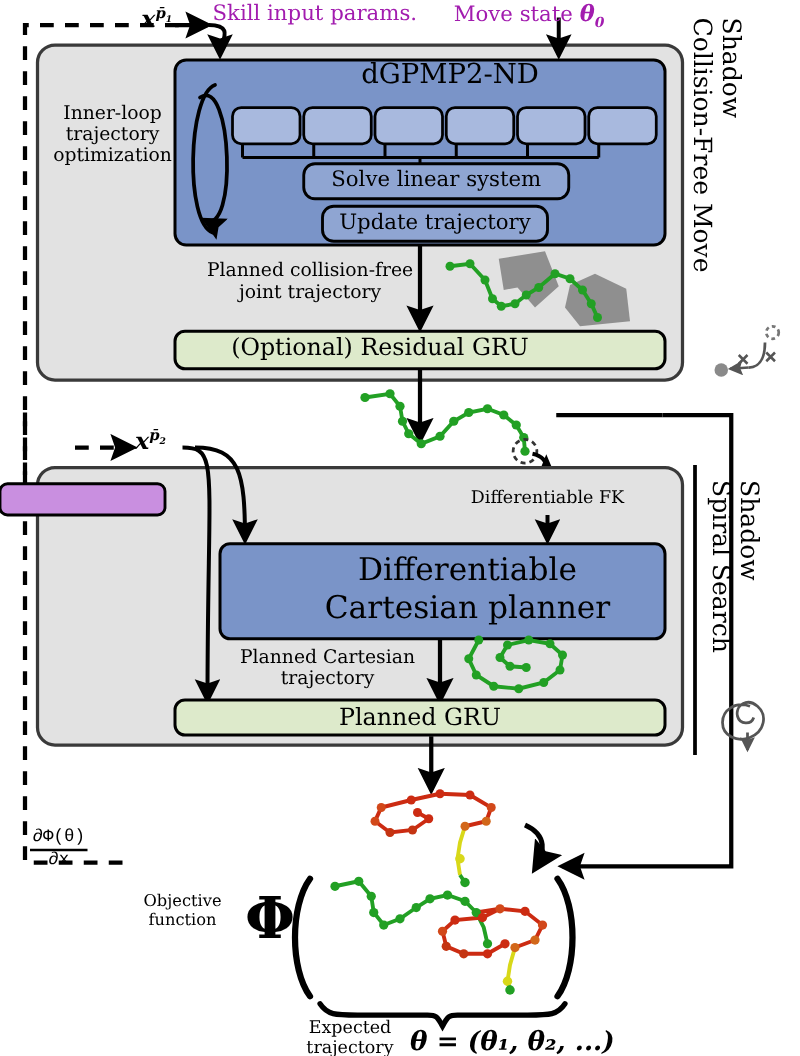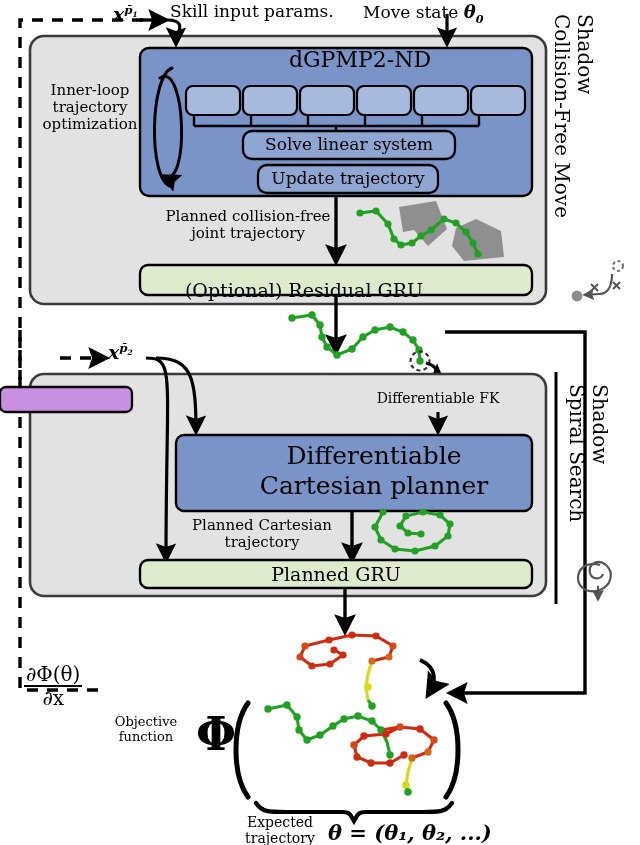--- a/index.html
+++ b/index.html
@@ -2,21 +2,21 @@
 <html><head>
 <meta charset="utf-8">
 <style>
   html,body{margin:0;padding:0;background:#ffffff;}
   body{width:640px;height:845px;position:relative;overflow:hidden;
        font-family:"DejaVu Serif","Liberation Serif",serif;color:#000;}
   #root{position:absolute;inset:0;}
   svg.layer{position:absolute;left:0;top:0;width:640px;height:845px;overflow:visible;}
   .txt{position:absolute;white-space:nowrap;line-height:1.12;}
   .ser{font-family:"DejaVu Serif","Liberation Serif",serif;}
-  .gray{color:#000000;}
+  .gray{color:#a21caf;}
   .ctr{text-align:center;}
   .rot{transform-origin:0 0;}
   .math-i{font-style:italic;font-weight:bold;}
   .frac{display:inline-block;text-align:center;}
   .frac .num{display:block;border-bottom:2px solid #000;padding:0 2px;}
   .frac .den{display:block;padding:0 2px;}
   sup.sm{font-size:.62em;}
   sub.sm{font-size:.62em;}
 </style>
 </head>
@@ -293,21 +293,21 @@
 
   <div class="txt ser ctr" style="left:243px;top:135px;width:212px;font-size:17px;">Solve linear system</div>
 
   <div class="txt ser ctr" style="left:258px;top:169px;width:180px;font-size:17px;">Update trajectory</div>
 
   <div class="txt ser ctr" style="left:158px;top:208px;width:180px;font-size:15px;">
     <div>Planned collision-free</div>
     <div>joint trajectory</div>
   </div>
 
-  <div class="txt ser ctr" style="left:140px;top:280px;width:328px;font-size:19px;">(Optional) Residual GRU</div>
+  <div class="txt ser ctr" style="left:140px;top:268px;width:328px;font-size:19px;">(Optional) Residual GRU</div>
 
   <div class="txt ser ctr" style="left:372px;top:391px;width:132px;font-size:14px;">Differentiable FK</div>
 
   <div class="txt ser ctr" style="left:176px;top:441px;width:356px;font-size:25px;line-height:1.18;margin-left:20px;">
     <div>Differentiable</div>
     <div>Cartesian planner</div>
   </div>
 
   <div class="txt ser ctr" style="left:178px;top:517px;width:168px;font-size:15px;">
     <div>Planned Cartesian</div>
@@ -315,21 +315,21 @@
   </div>
 
   <div class="txt ser ctr" style="left:140px;top:564px;width:392px;font-size:19px;">Planned GRU</div>
 
   <div class="txt ser rot" style="left:596px;top:14px;font-size:20px;transform:rotate(90deg);">Shadow</div>
   <div class="txt ser rot" style="left:573px;top:14px;font-size:20px;transform:rotate(90deg);">Collision-Free Move</div>
 
   <div class="txt ser rot" style="left:611px;top:384px;font-size:20px;transform:rotate(90deg);">Shadow</div>
   <div class="txt ser rot" style="left:588px;top:384px;font-size:20px;transform:rotate(90deg);">Spiral Search</div>
 
-  <div class="txt ser" style="left:24px;top:663px;font-size:20px;">
+  <div class="txt ser" style="left:24px;top:663px;font-size:14px;font-family:Liberation Mono, monospace;">
     <span class="frac">
       <span class="num">∂Φ(θ)</span>
       <span class="den">∂x</span>
     </span>
   </div>
 
   <div class="txt ser ctr" style="left:104px;top:715px;width:84px;font-size:13px;">
     <div>Objective</div>
     <div>function</div>
   </div>

